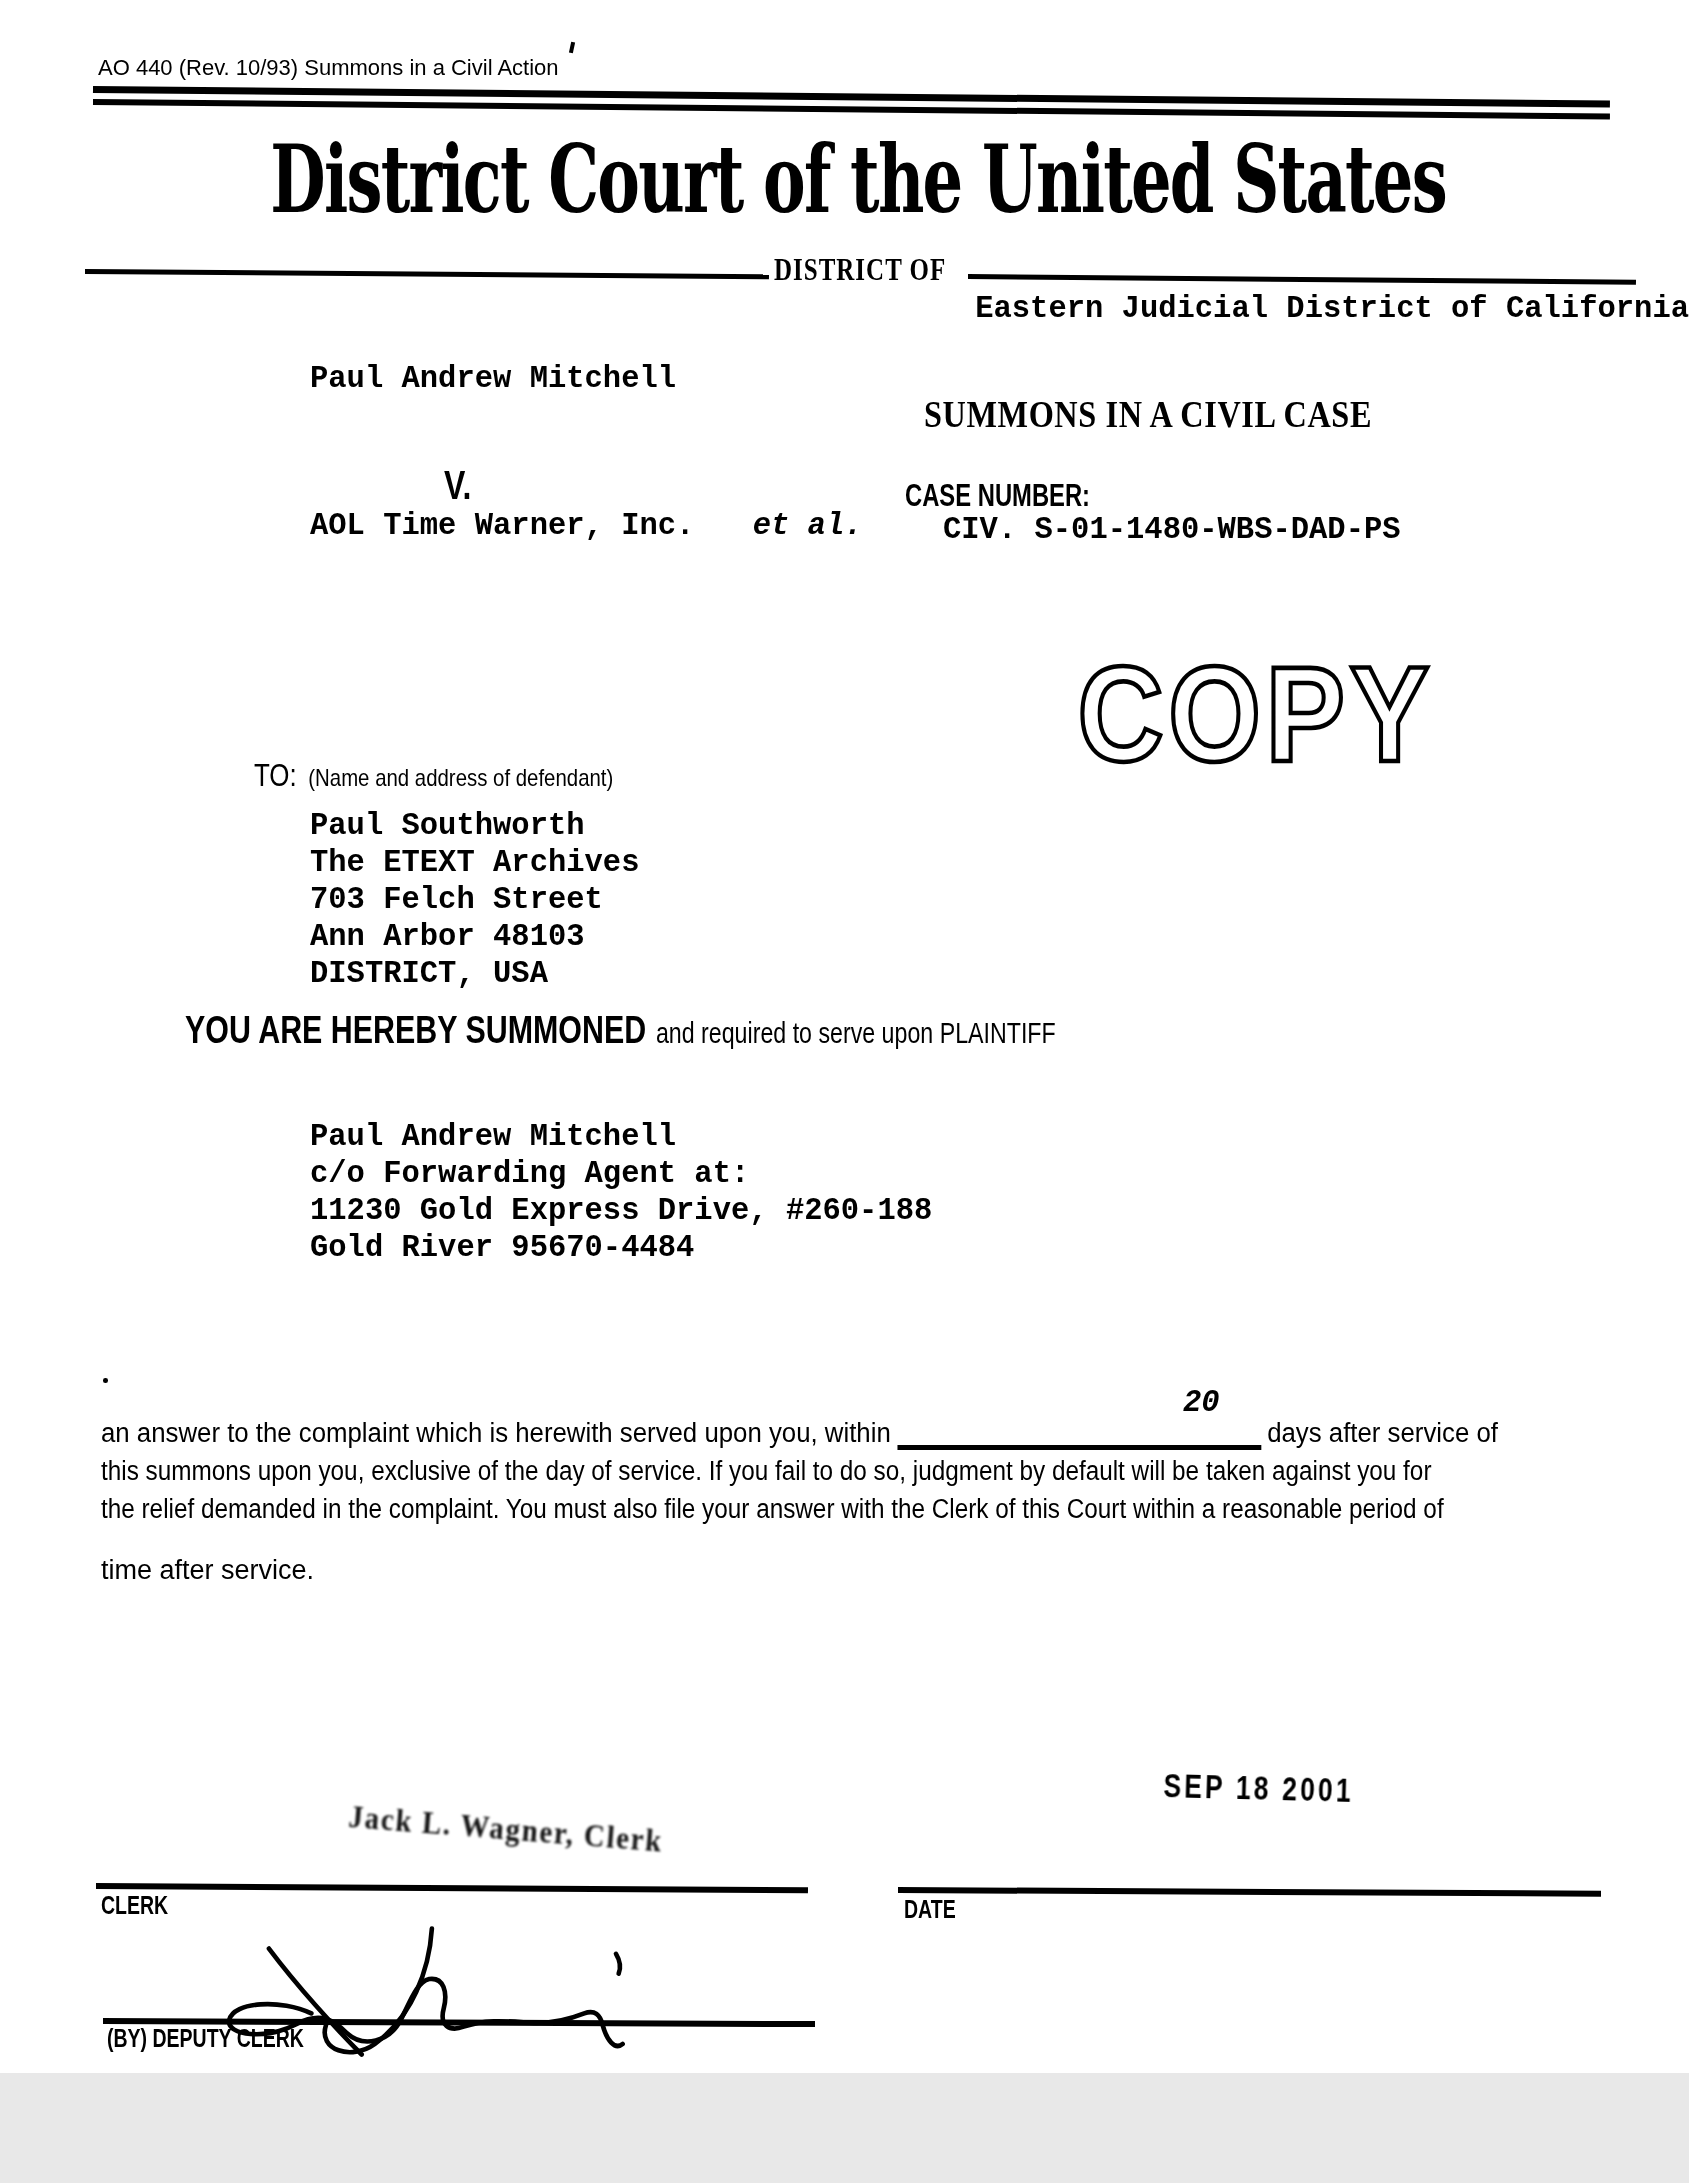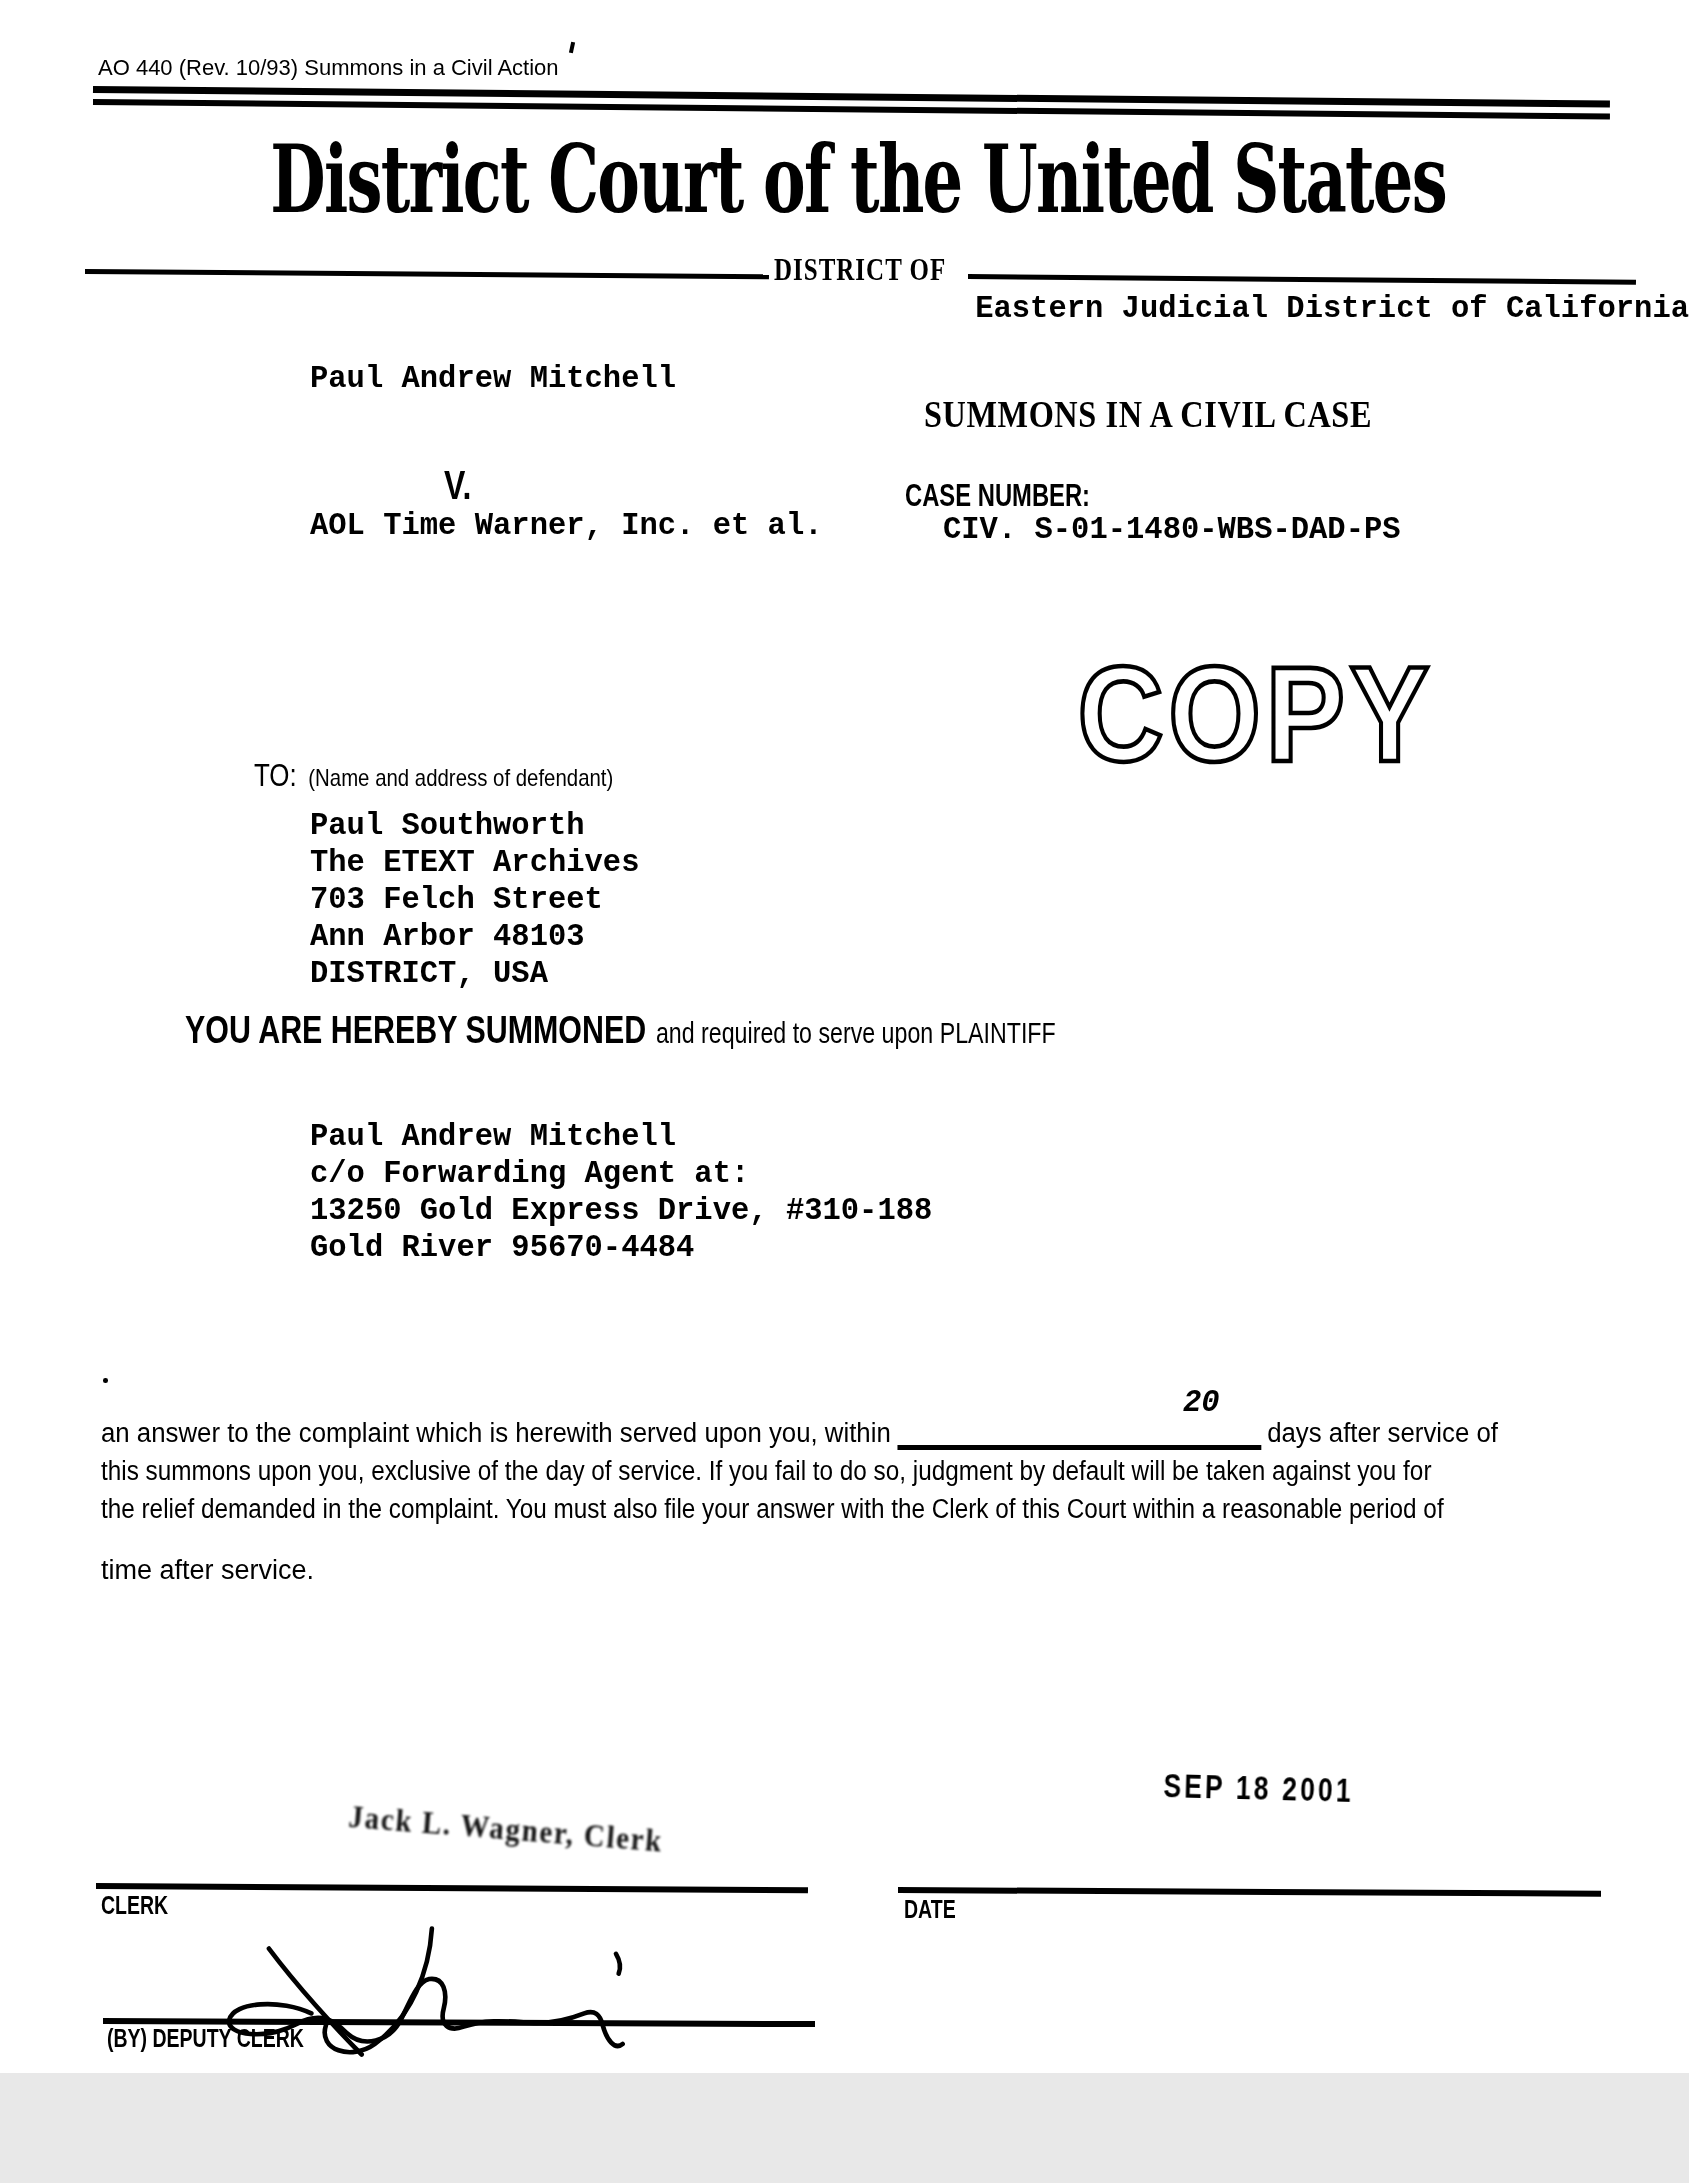--- a/index.html
+++ b/index.html
@@ -26,21 +26,21 @@
   .district-label{left:774px;top:253px;font-size:32px;font-weight:bold;letter-spacing:1.3px;transform:scaleX(0.78);}
   .drule-left{left:85px;top:269px;width:684px;height:5.3px;transform:rotate(0.45deg);}
   .drule-right{left:968px;top:274px;width:668px;height:5.3px;transform:rotate(0.5deg);}
   .district-name{left:0;top:294px;width:1689px;text-align:right;}
 
   .plaintiff-name{left:310px;top:364px;}
   .summons-heading{left:924px;top:395px;font-size:38px;font-weight:bold;letter-spacing:0.7px;transform:scaleX(0.85);}
   .versus{left:444px;top:465px;font-size:40px;font-weight:bold;transform:scaleX(0.8);}
   .case-number-label{left:905px;top:480px;font-size:30.5px;font-weight:bold;transform:scaleX(0.78);}
   .defendant-line{left:310px;top:511px;}
-  .etal{}
+  .etal{font-style:italic;margin-left:40px;}
   .case-number-value{left:943px;top:515px;}
 
   .copy-stamp{left:1077px;top:649px;}
 
   .to-row{left:254px;top:760px;transform:scaleX(0.85);}
   .to-label{font-size:30.5px;}
   .to-hint{font-size:24px;margin-left:10.6px;}
 
   .defendant-address{left:310px;top:808px;}
   .summoned-row{left:185px;top:1011px;transform:scaleX(0.8);}
@@ -120,21 +120,21 @@
   </div>
 
   <div class="abs sans summoned-row ox">
     <span class="summoned-bold">YOU ARE HEREBY SUMMONED</span>
     <span class="summoned-tail">and required to serve upon PLAINTIFF</span>
   </div>
 
   <div class="abs mono addr plaintiff-address">
     <div>Paul Andrew Mitchell</div>
     <div>c/o Forwarding Agent at:</div>
-    <div>13250 Gold Express Drive, #310-188</div>
+    <div>11230 Gold Express Drive, #260-188</div>
     <div>Gold River 95670-4484</div>
   </div>
 
   <div class="speck-dot"></div>
   <div class="abs mono days-value">20</div>
 
   <div class="abs sans bodyline bl1 ox">
     <span>an answer to the complaint which is herewith served upon you, within</span><span class="blank"></span><span>days after service of</span>
   </div>
   <div class="abs sans bodyline bl2 ox">this summons upon you, exclusive of the day of service. If you fail to do so, judgment by default will be taken against you for</div>

